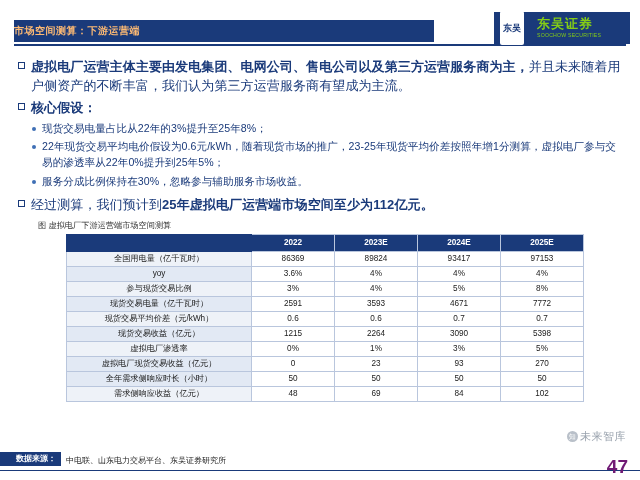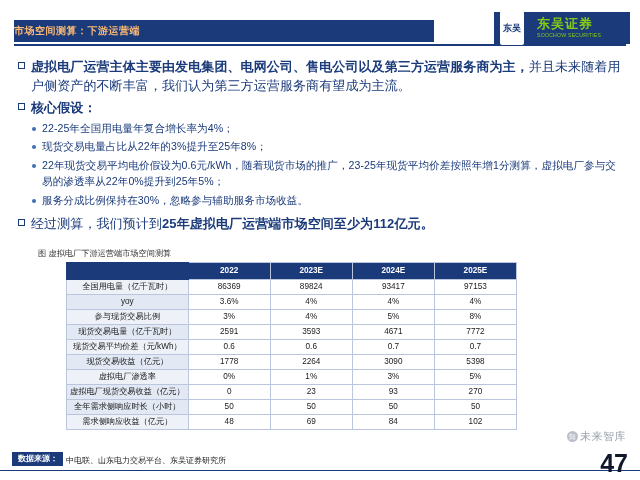--- a/index.html
+++ b/index.html
@@ -144,30 +144,30 @@
     font-size: 10.6px;
     color: #1a3a7a;
     line-height: 1.5;
     letter-spacing: 0.05px;
   }
   .bold {
     font-weight: bold;
   }
   
   .fig-caption {
-    margin-top: 14px;
+    margin-top: 5px;
     margin-left: 20px;
     font-size: 8.2px;
     color: #333333;
   }
   
   .tbl-wrap {
     margin-top: 3px;
     margin-left: 48px;
-    width: 451px;
+    width: 518px;
   }
   table {
     border-collapse: collapse;
     width: 100%;
     font-size: 8.2px;
     color: #1a1a1a;
   }
   th, td {
     border: 1px solid #b9c6dd;
     padding: 1px 3px;
@@ -211,46 +211,45 @@
     height: 16px;
   }
   .src-tag {
     position: absolute;
     left: 0;
     top: 0;
     background: #1a3a7a;
     color: #ffffff;
     font-size: 8px;
     font-weight: bold;
-    padding: 3px 5px 3px 6px;
+    padding: 3px 5px 3px 16px;
     line-height: 1;
-    margin-left: 12px;
   }
   .src-text {
     position: absolute;
     left: 66px;
     top: 3px;
     font-size: 8px;
     color: #222222;
   }
   .footer-line {
     position: absolute;
     left: 0;
     bottom: 9px;
     width: 640px;
     height: 1.5px;
     background: #1a3a7a;
   }
   .page-num {
     position: absolute;
     right: 12px;
     bottom: 2px;
-    font-size: 25px;
-    font-weight: bold;
-    color: #0f172a;
+    font-size: 19px;
+    font-weight: bold;
+    color: #701a75;
   }
   .watermark {
     position: absolute;
     right: 14px;
     bottom: 36px;
     font-size: 11px;
     color: #9aa3ae;
     letter-spacing: 0.5px;
   }
   .wm-circle {
@@ -293,24 +292,20 @@
       <span class="lvl1-text"><span>虚拟电厂运营主体主要由发电集团、电网公司、售电公司以及第三方运营服务商为主，</span><span class="norm">并且未来随着用户侧资产的不断丰富，我们认为第三方运营服务商有望成为主流。</span></span>
     </div>
 
     <div class="bullet-row">
       <span class="sq"></span>
       <span class="lvl1-text">核心假设：</span>
     </div>
 
     <div class="sub-row">
       <span class="dot"></span>
-      <span class="lvl2-text">22-25年全国用电量年复合增长率为4%；</span>
-    </div>
-    <div class="sub-row">
-      <span class="dot"></span>
       <span class="lvl2-text">现货交易电量占比从22年的3%提升至25年8%；</span>
     </div>
     <div class="sub-row">
       <span class="dot"></span>
       <span class="lvl2-text">22年现货交易平均电价假设为0.6元/kWh，随着现货市场的推广，23-25年现货平均价差按照年增1分测算，虚拟电厂参与交易的渗透率从22年0%提升到25年5%；</span>
     </div>
     <div class="sub-row">
       <span class="dot"></span>
       <span class="lvl2-text">服务分成比例保持在30%，忽略参与辅助服务市场收益。</span>
     </div>
@@ -364,21 +359,21 @@
           </tr>
           <tr>
             <td class="label">现货交易平均价差（元/kWh）</td>
             <td class="val">0.6</td>
             <td class="val">0.6</td>
             <td class="val">0.7</td>
             <td class="val">0.7</td>
           </tr>
           <tr class="alt">
             <td class="label">现货交易收益（亿元）</td>
-            <td class="val">1778</td>
+            <td class="val">1215</td>
             <td class="val">2264</td>
             <td class="val">3090</td>
             <td class="val">5398</td>
           </tr>
           <tr>
             <td class="label">虚拟电厂渗透率</td>
             <td class="val">0%</td>
             <td class="val">1%</td>
             <td class="val">3%</td>
             <td class="val">5%</td>

